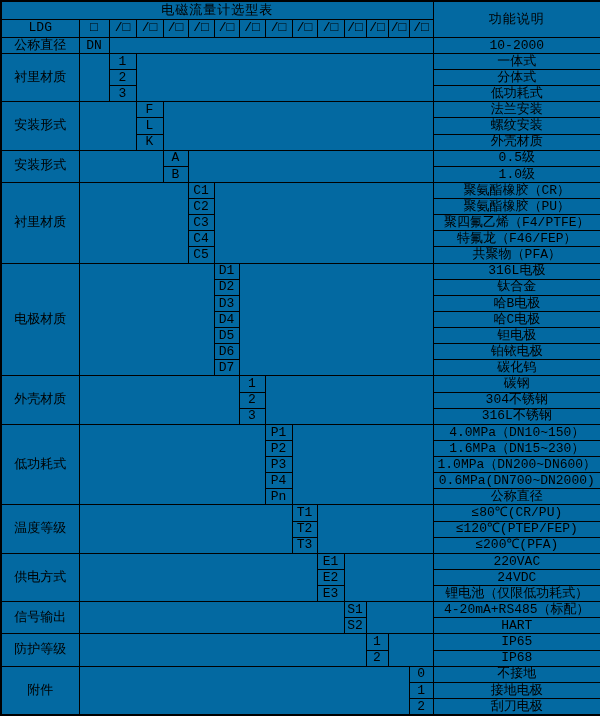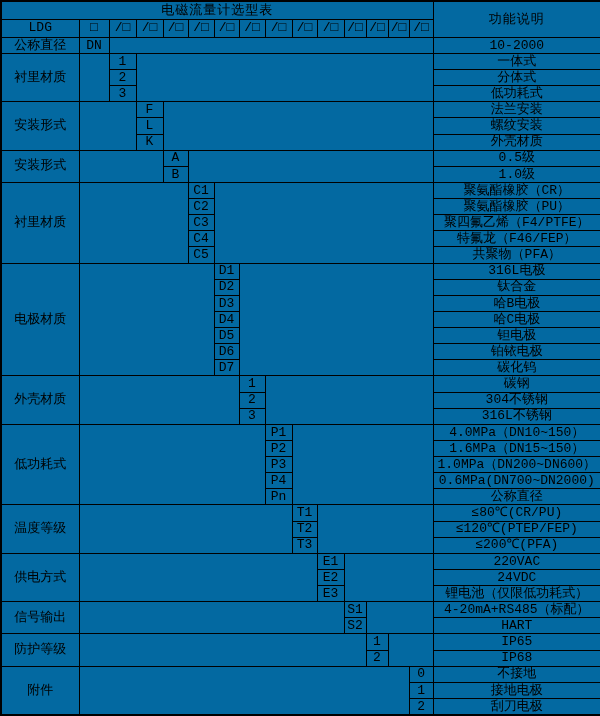--- a/index.html
+++ b/index.html
@@ -197,21 +197,21 @@
         </tr>
         <tr class="data-row">
           <td class="cat-cell" rowspan="5">低功耗式</td>
           <td colspan="7" rowspan="5"></td>
           <td class="code-cell">P1</td>
           <td colspan="6" rowspan="5"></td>
           <td class="desc-cell desc-left">4.0MPa（DN10~150）</td>
         </tr>
         <tr class="data-row">
           <td class="code-cell">P2</td>
-          <td class="desc-cell desc-left">1.6MPa（DN15~150）</td>
+          <td class="desc-cell desc-left">1.6MPa（DN15~230）</td>
         </tr>
         <tr class="data-row">
           <td class="code-cell">P3</td>
           <td class="desc-cell desc-left">1.0MPa（DN200~DN600）</td>
         </tr>
         <tr class="data-row">
           <td class="code-cell">P4</td>
           <td class="desc-cell desc-left">0.6MPa(DN700~DN2000)</td>
         </tr>
         <tr class="data-row">

